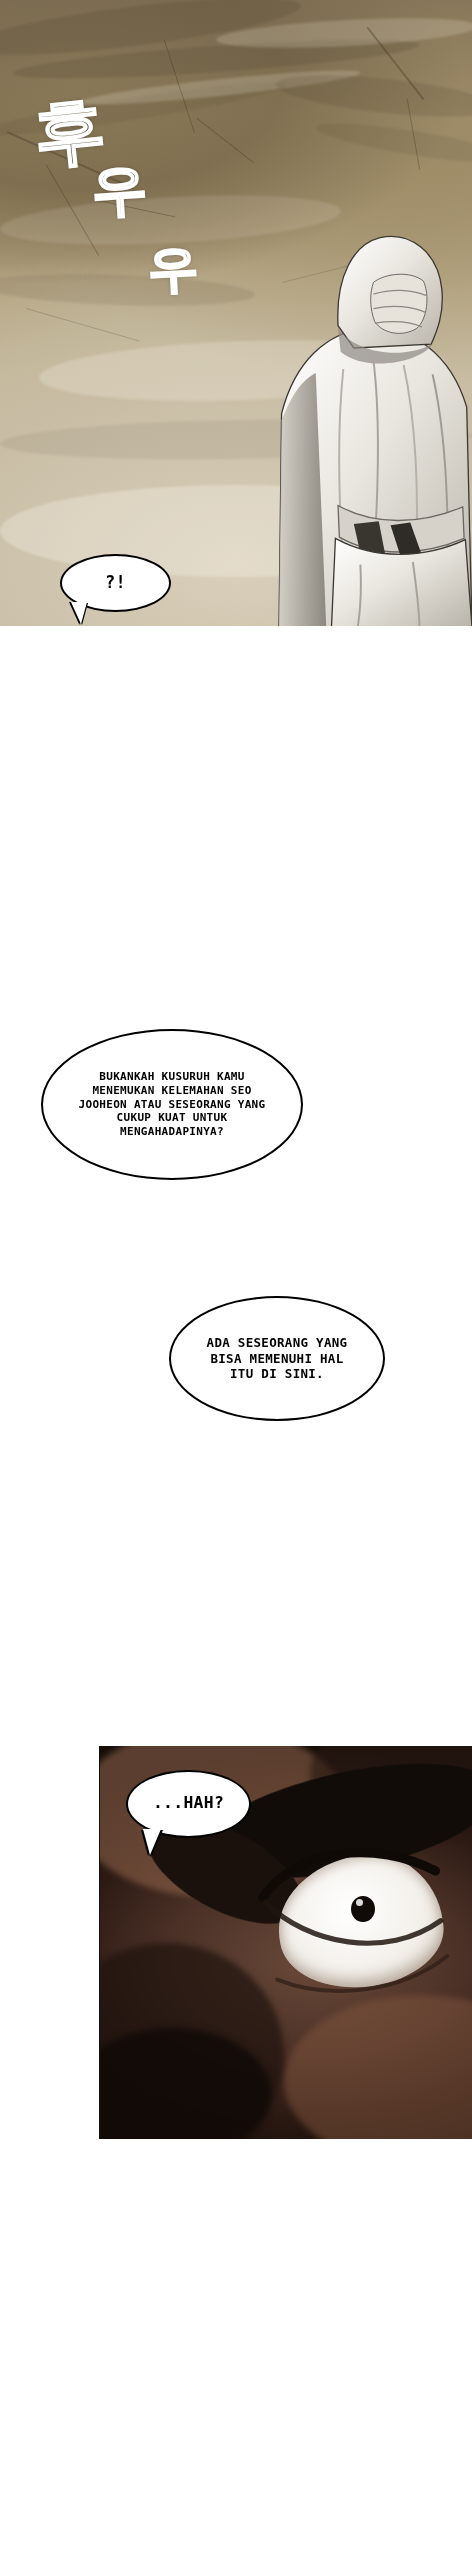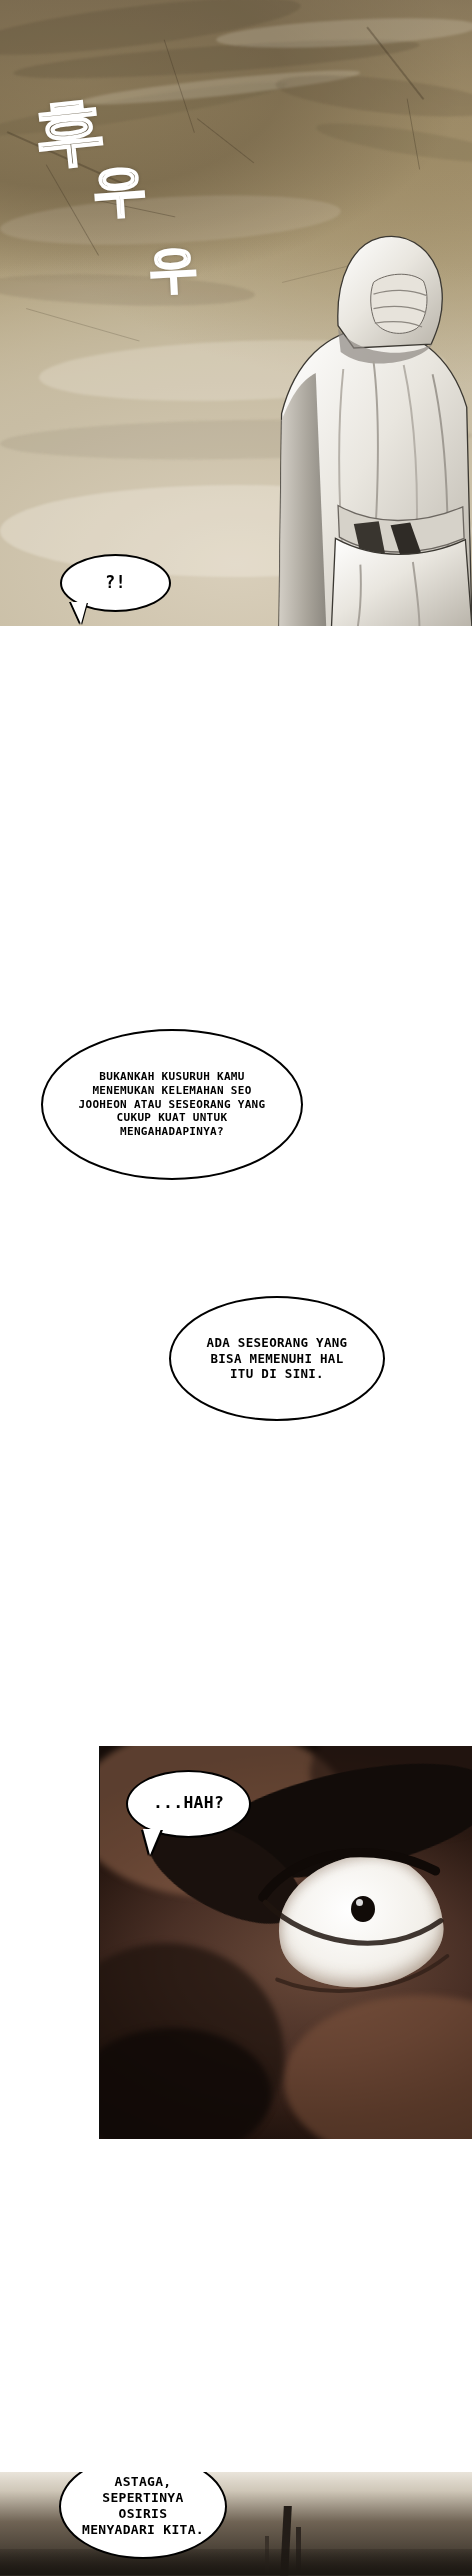--- a/index.html
+++ b/index.html
@@ -275,25 +275,15 @@
     <div id="pupil-hl"></div>
 
     <div class="skinhl" style="left:-26px; top:282px; width:197px; height:131px; background:rgba(15,9,6,0.8);"></div>
 
     <div class="bubble" style="left:26px; top:23.6px; width:125px; height:68px; font-size:16.4px; z-index:5;">
       <span class="bt">...HAH?</span>
     </div>
     <div style="position:absolute; left:43px; top:83px; width:0; height:0; border-left:7.9px solid transparent; border-right:11.8px solid transparent; border-top:26px solid #ffffff; filter:drop-shadow(-2px 1.3px 0 #000) drop-shadow(2px 1.3px 0 #000); z-index:6;"></div>
   </div>
 
-  <div class="panel" id="panel4">
-    <div class="spire" style="left:282px; top:34px; width:7.9px; height:70px; transform:skewX(-3deg);"></div>
-    <div class="spire" style="left:296px; top:55px; width:4.6px; height:49px; background:#2e2721;"></div>
-    <div class="spire" style="left:265px; top:64px; width:3.9px; height:39px; background:#3a322a;"></div>
-    <div style="position:absolute; left:0; top:77px; width:472px; height:26px; background:linear-gradient(180deg, rgba(20,16,12,0.2), #1b1712);"></div>
-
-    <div class="bubble" style="left:59px; top:-18.4px; width:168px; height:105px; font-size:13px; padding:0 17px; z-index:4;">
-      <span class="bt">ASTAGA, SEPERTINYA OSIRIS MENYADARI KITA.</span>
-    </div>
-  </div>
 
 </div>
 
 
 </body></html>

